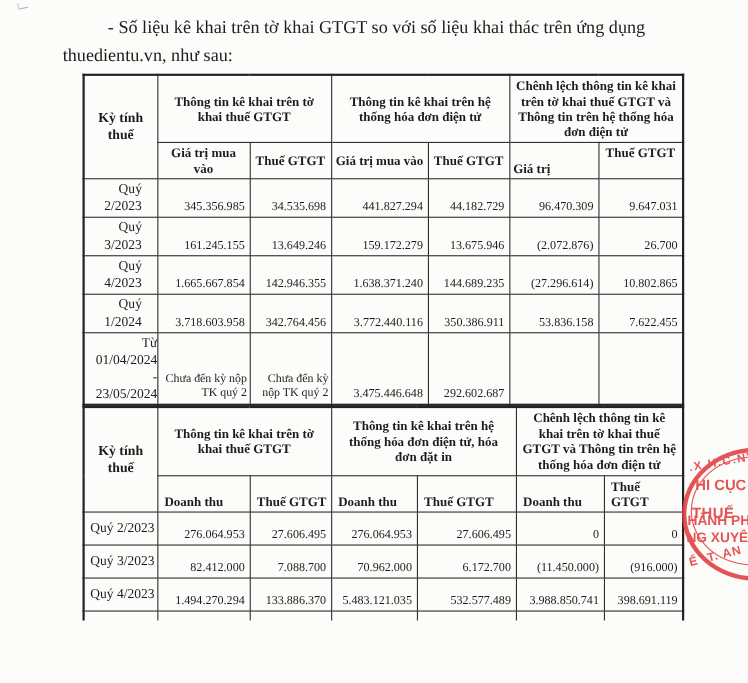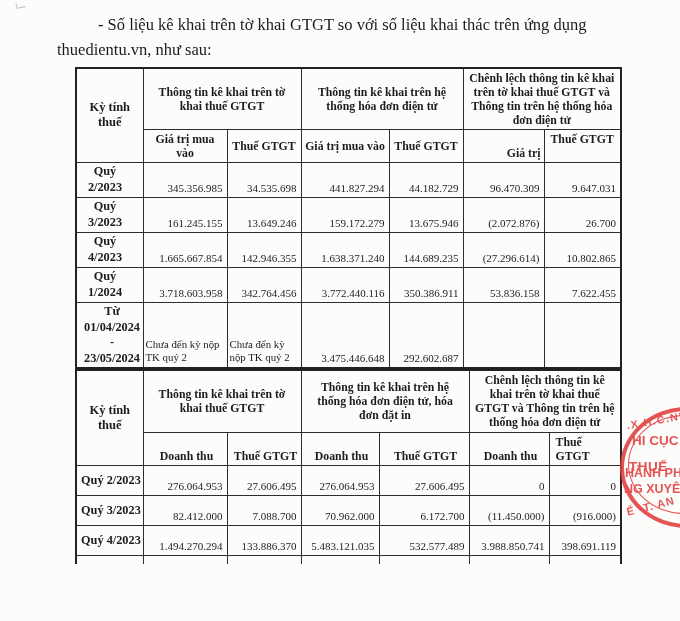--- a/index.html
+++ b/index.html
@@ -31,32 +31,32 @@
   table{
     border-collapse:collapse;table-layout:fixed;
     margin-left:75px;width:545px;
     border:2.5px solid #222;
   }
   th,td{border:1.5px solid #2e2e2e;overflow:hidden;}
   th{font-weight:bold;font-size:11.8px;line-height:1.2;padding:2px 3px;}
   th.ph{vertical-align:middle;font-size:12.5px;}
   th.group{text-align:center;vertical-align:middle;padding:2px 5px;}
   th.sub-c {text-align:center;vertical-align:middle;}
-  th.sub-cb{text-align:right;vertical-align:bottom;}
-  th.sub-lb{text-align:center;vertical-align:bottom;padding-left:6px;}
+  th.sub-cb{text-align:left;vertical-align:bottom;}
+  th.sub-lb{text-align:left;vertical-align:bottom;padding-left:6px;}
   th.sub-lt{text-align:left;vertical-align:top;padding-left:6px;}
 
   td{font-size:11px;}
-  td.period{text-align:center;vertical-align:top;padding:1px 2px 1px 4px;font-size:12.3px;line-height:1.25;font-weight:bold;}
+  td.period{text-align:right;vertical-align:top;padding:1px 2px 1px 4px;font-size:12.3px;line-height:1.25;}
   td.pmid{vertical-align:middle;}
   td.period .pw{width:48px;}
   td.period .pr{width:62px;}
   td.period .nw{white-space:nowrap;}
   td.num{text-align:right;vertical-align:bottom;padding:2px 4px 3px 1px;}
-  td.note{text-align:left;vertical-align:bottom;padding:1px 2px 2px;font-size:10.8px;line-height:1.25;margin-left:20px;}
+  td.note{text-align:right;vertical-align:bottom;padding:1px 2px 2px;font-size:10.8px;line-height:1.25;margin-left:20px;}
 
   
   #purchases-table tr.hd1 th{height:52px;}
   #purchases-table tr.hd2 th{height:26px;}
   #purchases-table tr.row td{height:29px;}
   #purchases-table tr.last td{height:56px;}
   #sales-table tr.hd1 th{height:50px;}
   #sales-table tr.hd2 th{height:24px;}
   #sales-table tr.row td{height:24px;}
 

